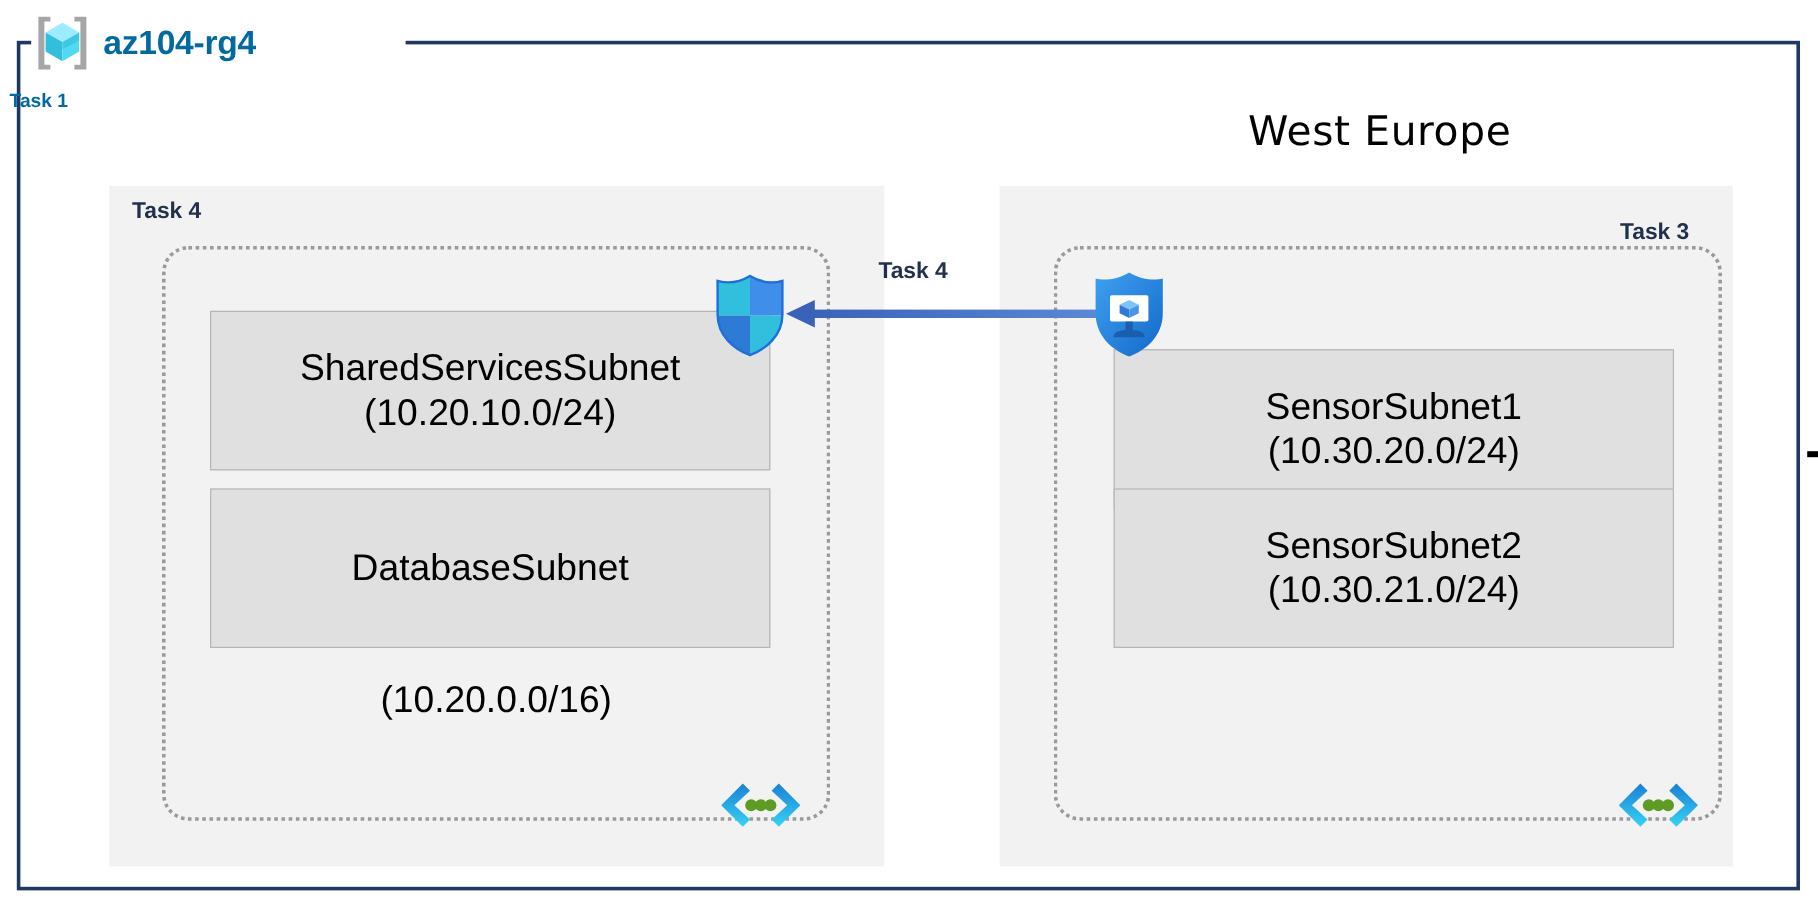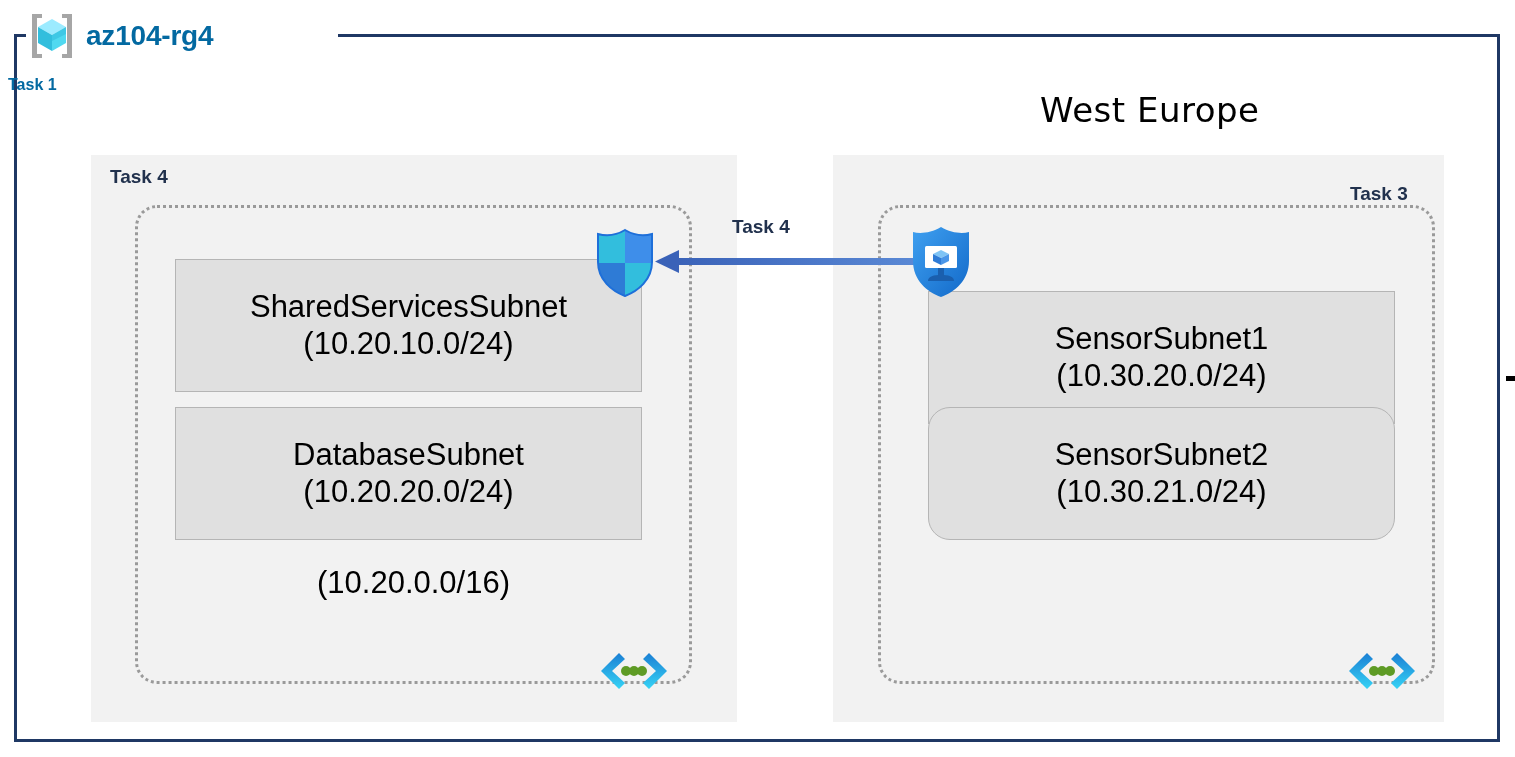--- a/index.html
+++ b/index.html
@@ -148,21 +148,21 @@
   }
   .subnet-box .line {
     font-size: 31px;
     color: #000000;
     line-height: 1.18;
     white-space: nowrap;
   }
   .sb-1 { left: 175px;  top: 259px; }
   .sb-2 { left: 175px;  top: 407px; align-items: center; }
   .sb-3 { left: 928px;  top: 259px; margin-top: 32px; }
-  .sb-4 { left: 928px;  top: 407px; border-radius: 22px; }
+  .sb-4 { left: 928px;  top: 407px; }
 
   
   .vnet-caption {
     position: absolute;
     width: 557px;
     text-align: center;
     font-size: 31px;
     color: #000000;
     line-height: 1.18;
   }
@@ -250,21 +250,20 @@
 
   <div class="vnet-box core"></div>
   <div class="vnet-box manu"></div>
 
   <div class="subnet-box sb-1">
     <div class="line">SharedServicesSubnet</div>
     <div class="line">(10.20.10.0/24)</div>
   </div>
   <div class="subnet-box sb-2">
     <div class="line">DatabaseSubnet</div>
-    <div class="line">(10.20.20.0/24)</div>
   </div>
 
   <div class="subnet-box sb-3">
     <div class="line">SensorSubnet1</div>
     <div class="line">(10.30.20.0/24)</div>
   </div>
   <div class="subnet-box sb-4">
     <div class="line">SensorSubnet2</div>
     <div class="line">(10.30.21.0/24)</div>
   </div>

